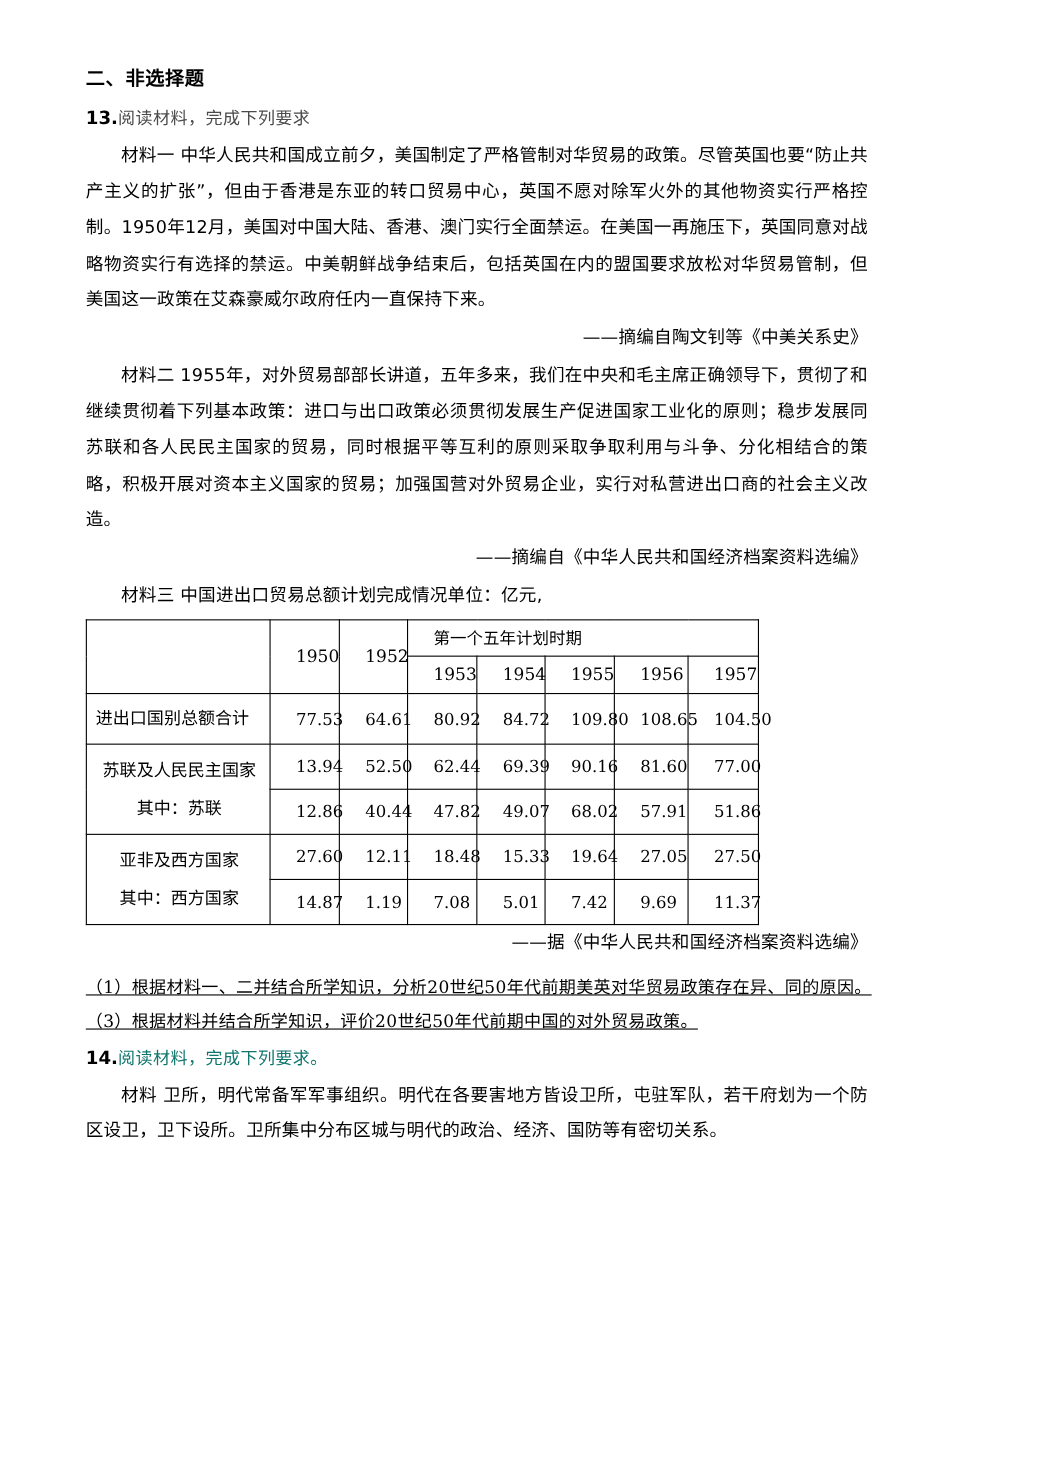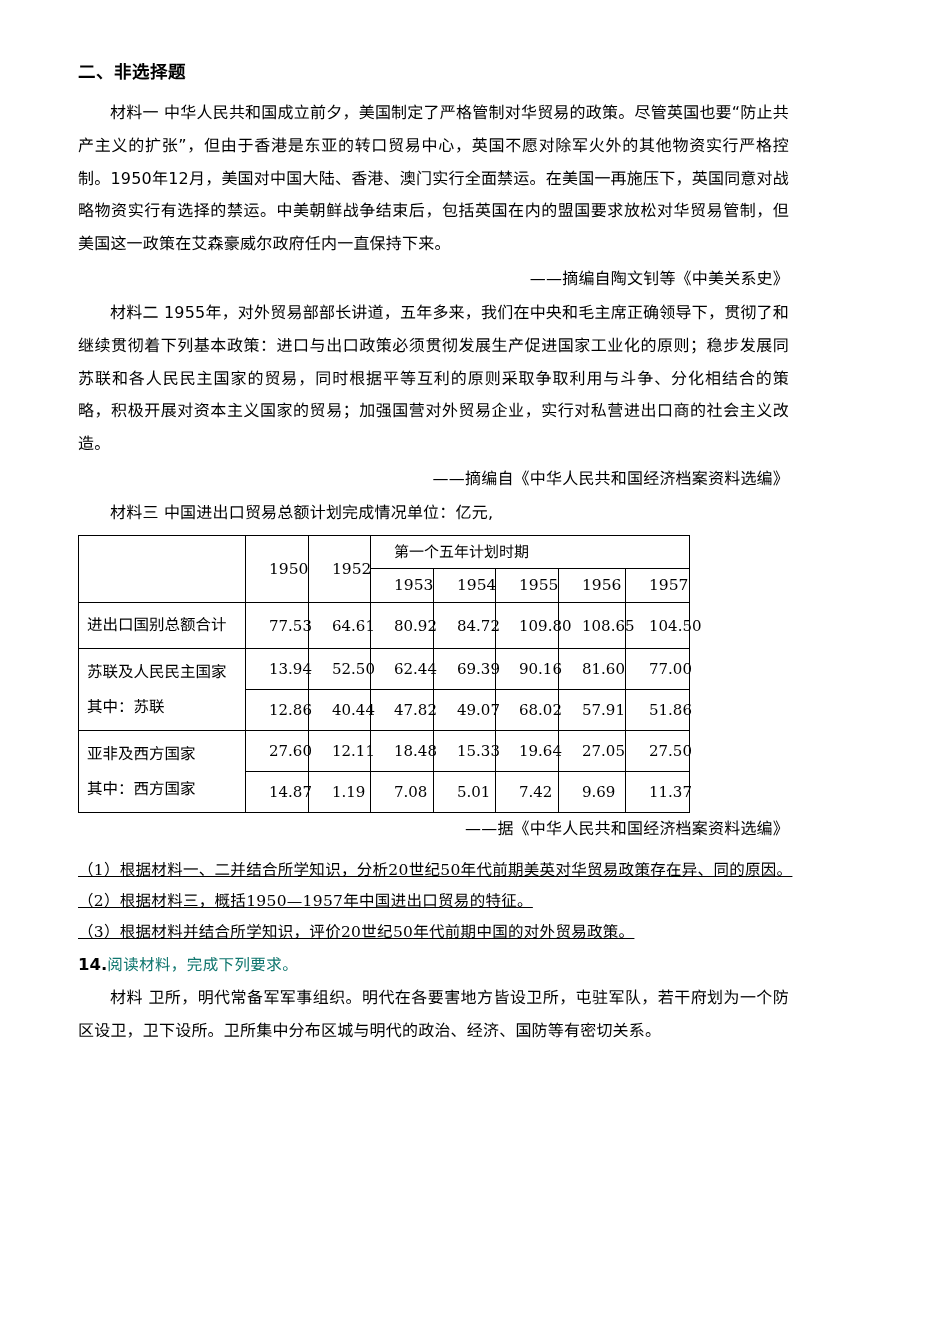--- a/index.html
+++ b/index.html
@@ -127,21 +127,21 @@
   .col-f { width: 67px; }
   .col-g { width: 64px; }
   .plan-head {
     font-family: "DejaVu Sans", sans-serif;
     font-size: 16px;
     text-align: left;
     padding-left: 10px;
   }
   .hdr-blank { height: 50px; }
   .row-tall td { height: 46px; }
-  .row-pair td { height: 41px; }
+  .row-pair td { height: 41px; text-align: center; }
 
   .sub-questions {
     margin-top: 10px;
   }
   .sub-q {
     font-family: "DejaVu Serif", serif;
     font-size: 15.5px;
     line-height: 2.0;
     margin: 0;
     letter-spacing: 0.3px;
@@ -150,20 +150,23 @@
   }
   .spacer-sm { height: 6px; }
 </style>
 </head>
 <body>
 
 <div class="page">
 
   <h1 class="section-title">二、非选择题</h1>
 
+  <p class="q-line">
+    <span class="q-num">13.</span><span class="q-text">阅读材料，完成下列要求</span>
+  </p>
 
   <p class="material">材料一  中华人民共和国成立前夕，美国制定了严格管制对华贸易的政策。尽管英国也要“防止共产主义的扩张”，但由于香港是东亚的转口贸易中心，英国不愿对除军火外的其他物资实行严格控制。1950年12月，美国对中国大陆、香港、澳门实行全面禁运。在美国一再施压下，英国同意对战略物资实行有选择的禁运。中美朝鲜战争结束后，包括英国在内的盟国要求放松对华贸易管制，但美国这一政策在艾森豪威尔政府任内一直保持下来。</p>
 
   <p class="source">——摘编自陶文钊等《中美关系史》</p>
 
   <p class="material">材料二  1955年，对外贸易部部长讲道，五年多来，我们在中央和毛主席正确领导下，贯彻了和继续贯彻着下列基本政策：进口与出口政策必须贯彻发展生产促进国家工业化的原则；稳步发展同苏联和各人民民主国家的贸易，同时根据平等互利的原则采取争取利用与斗争、分化相结合的策略，积极开展对资本主义国家的贸易；加强国营对外贸易企业，实行对私营进出口商的社会主义改造。</p>
 
   <p class="source">——摘编自《中华人民共和国经济档案资料选编》</p>
 
   <p class="material-three-head">材料三  中国进出口贸易总额计划完成情况单位：亿元,</p>
@@ -252,21 +255,20 @@
         <td>9.69</td>
         <td>11.37</td>
       </tr>
     </tbody>
   </table>
 
   <p class="source">——据《中华人民共和国经济档案资料选编》</p>
 
   <div class="sub-questions">
     <p class="sub-q">（1）根据材料一、二并结合所学知识，分析20世纪50年代前期美英对华贸易政策存在异、同的原因。</p>
-    <p class="sub-q">（2）根据材料三，概括1950—1957年中国进出口贸易的特征。</p>
     <p class="sub-q">（3）根据材料并结合所学知识，评价20世纪50年代前期中国的对外贸易政策。</p>
   </div>
 
   <div class="spacer-sm"></div>
 
   <p class="q-line">
     <span class="q-num">14.</span><span class="q-text-dark">阅读材料，完成下列要求。</span>
   </p>
 
   <p class="material">材料  卫所，明代常备军军事组织。明代在各要害地方皆设卫所，屯驻军队，若干府划为一个防区设卫，卫下设所。卫所集中分布区城与明代的政治、经济、国防等有密切关系。</p>

